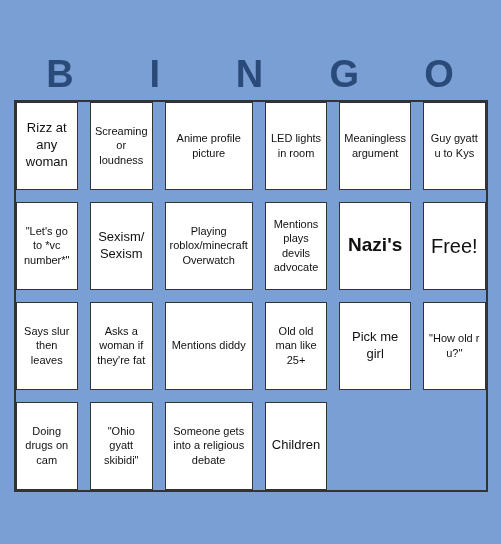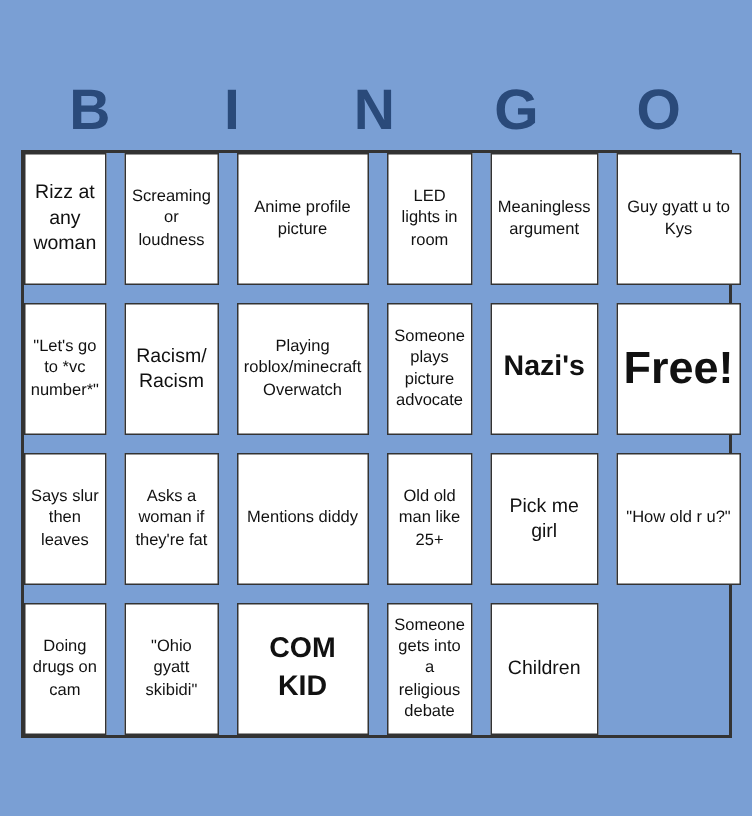--- a/index.html
+++ b/index.html
@@ -43,22 +43,22 @@
       display: flex;
       align-items: center;
       justify-content: center;
       text-align: center;
       padding: 4px;
       font-size: 11px;
       line-height: 1.3;
       color: #111;
     }
     .cell.free {
-      font-size: 30px;
-      font-weight: bold;
+      font-size: 20px;
+      font-weight: normal;
     }
     .cell.large-text {
       font-size: 19px;
       font-weight: bold;
     }
     .cell.medium-text {
       font-size: 13px;
     }
   </style>
 </head>
@@ -73,30 +73,29 @@
     <div class="bingo-letter">O</div>
   </div>
   <div class="bingo-grid" id="grid">
   <div class="cell medium-text">Rizz at any woman</div>
       <div class="cell">Screaming or loudness</div>
       <div class="cell">Anime profile picture</div>
       <div class="cell">LED lights in room</div>
       <div class="cell">Meaningless argument</div>
       <div class="cell">Guy gyatt u to Kys</div>
       <div class="cell">"Let's go to *vc number*"</div>
-      <div class="cell medium-text">Racism/ Racism</div>
+      <div class="cell medium-text">Sexism/ Sexism</div>
       <div class="cell">Playing roblox/minecraft Overwatch</div>
-      <div class="cell">Someone plays picture advocate</div>
+      <div class="cell">Mentions plays devils advocate</div>
       <div class="cell large-text">Nazi's</div>
       <div class="cell free">Free!</div>
       <div class="cell">Says slur then leaves</div>
       <div class="cell">Asks a woman if they're fat</div>
       <div class="cell">Mentions diddy</div>
       <div class="cell">Old old man like 25+</div>
       <div class="cell medium-text">Pick me girl</div>
       <div class="cell">"How old r u?"</div>
       <div class="cell">Doing drugs on cam</div>
       <div class="cell">"Ohio gyatt skibidi"</div>
-      <div class="cell large-text">COM KID</div>
       <div class="cell">Someone gets into a religious debate</div>
       <div class="cell medium-text">Children</div>
     </div>
 </div>
 
 </body></html>

